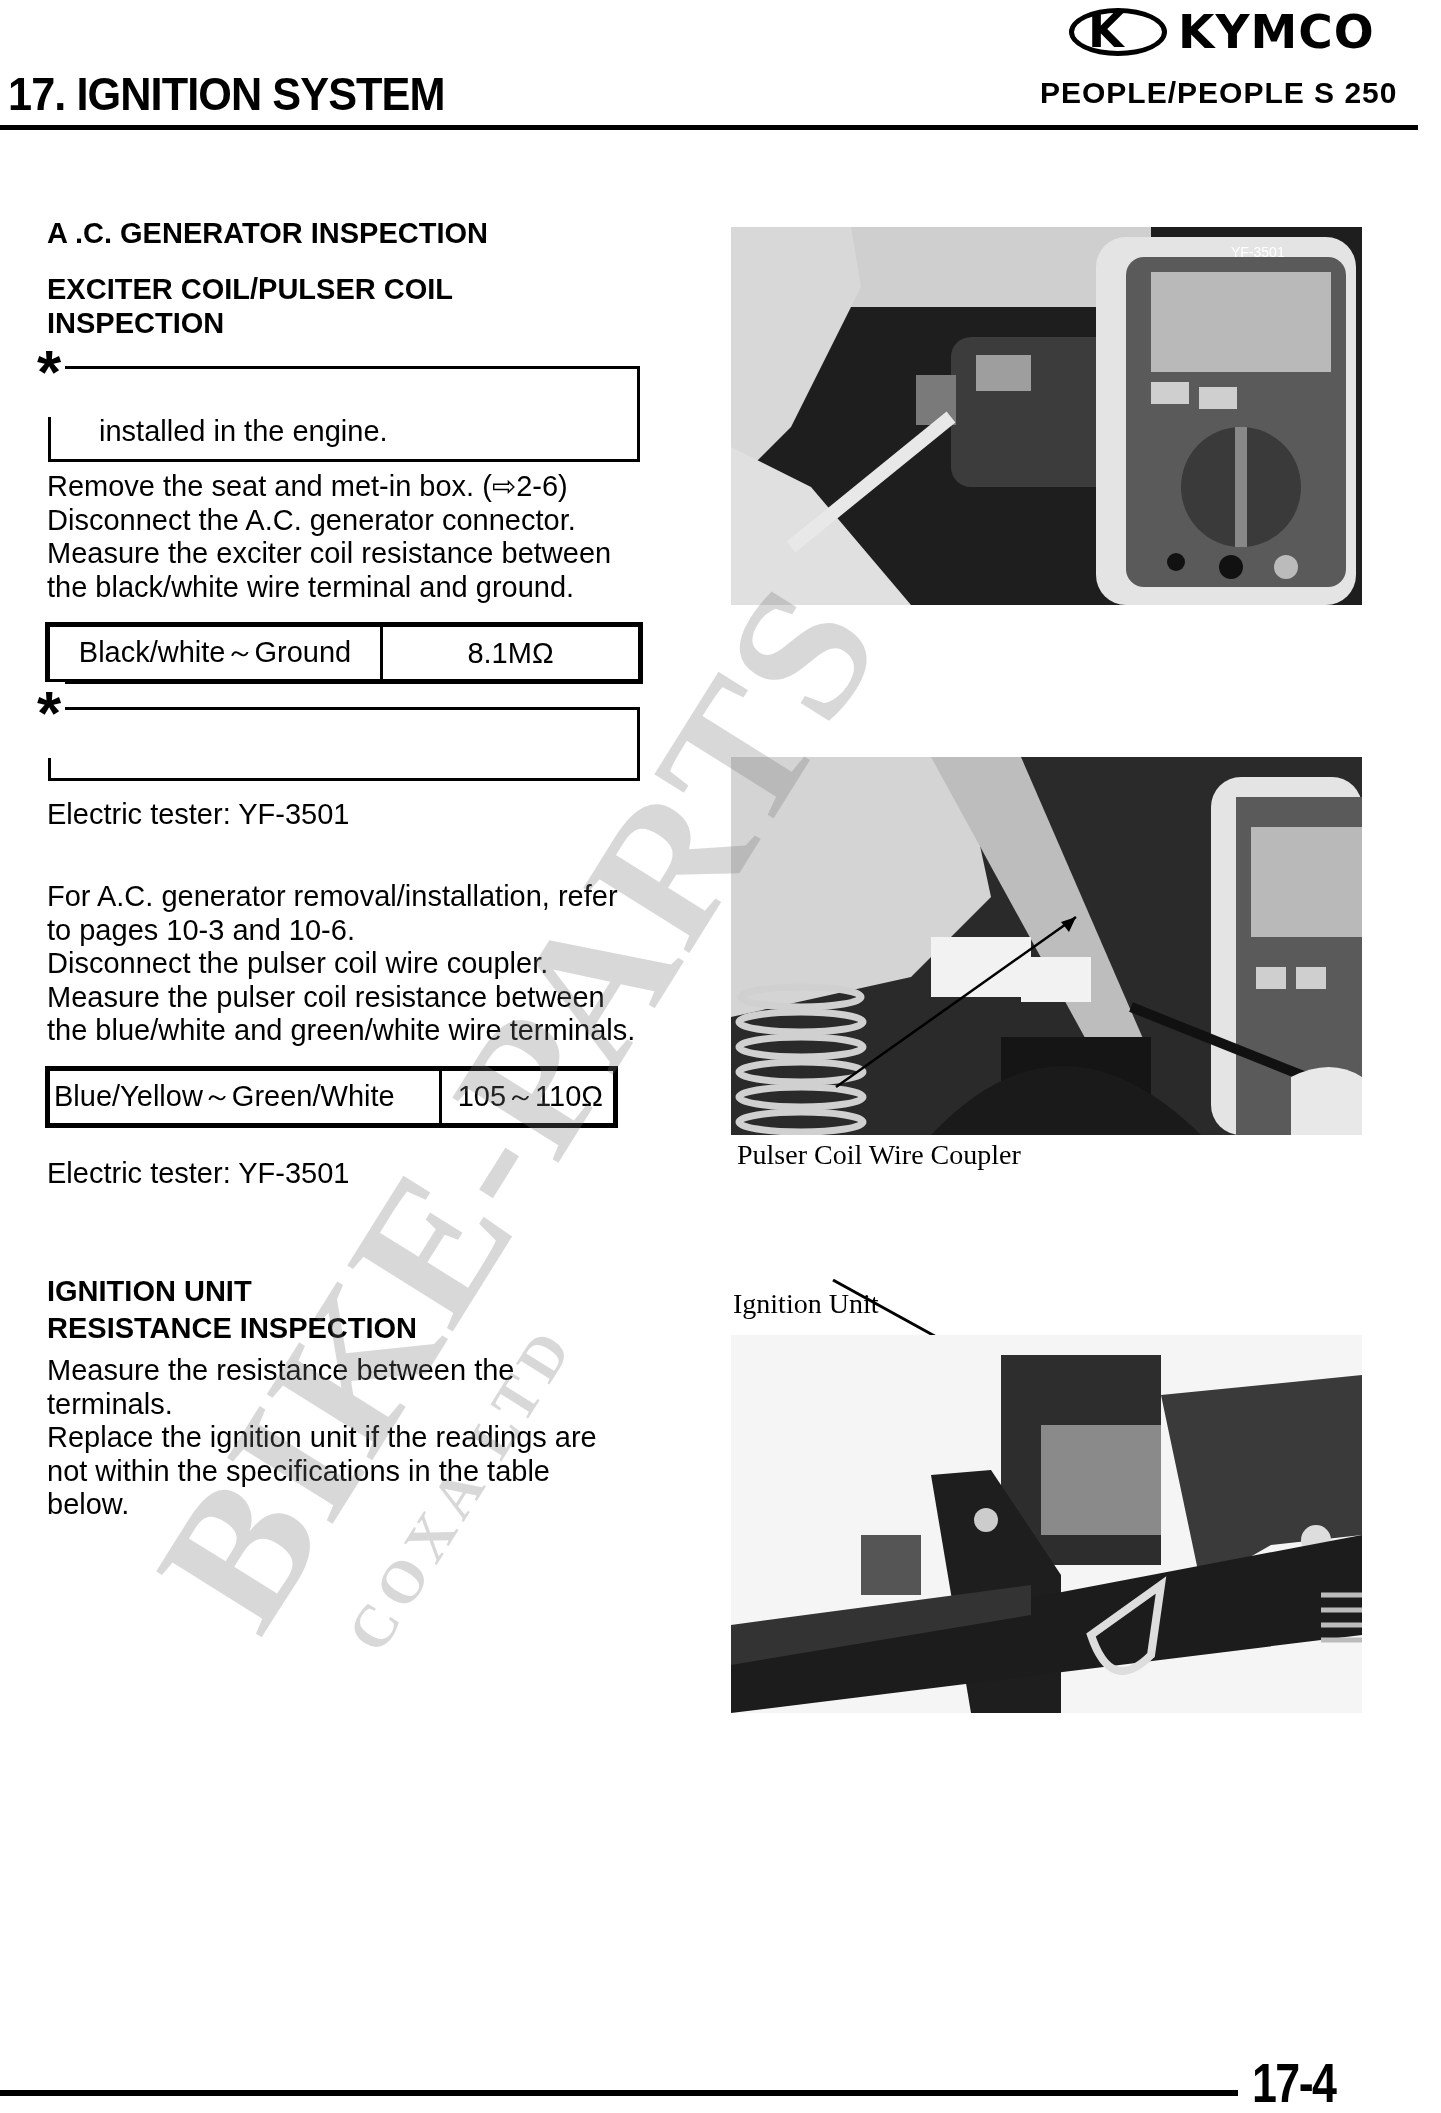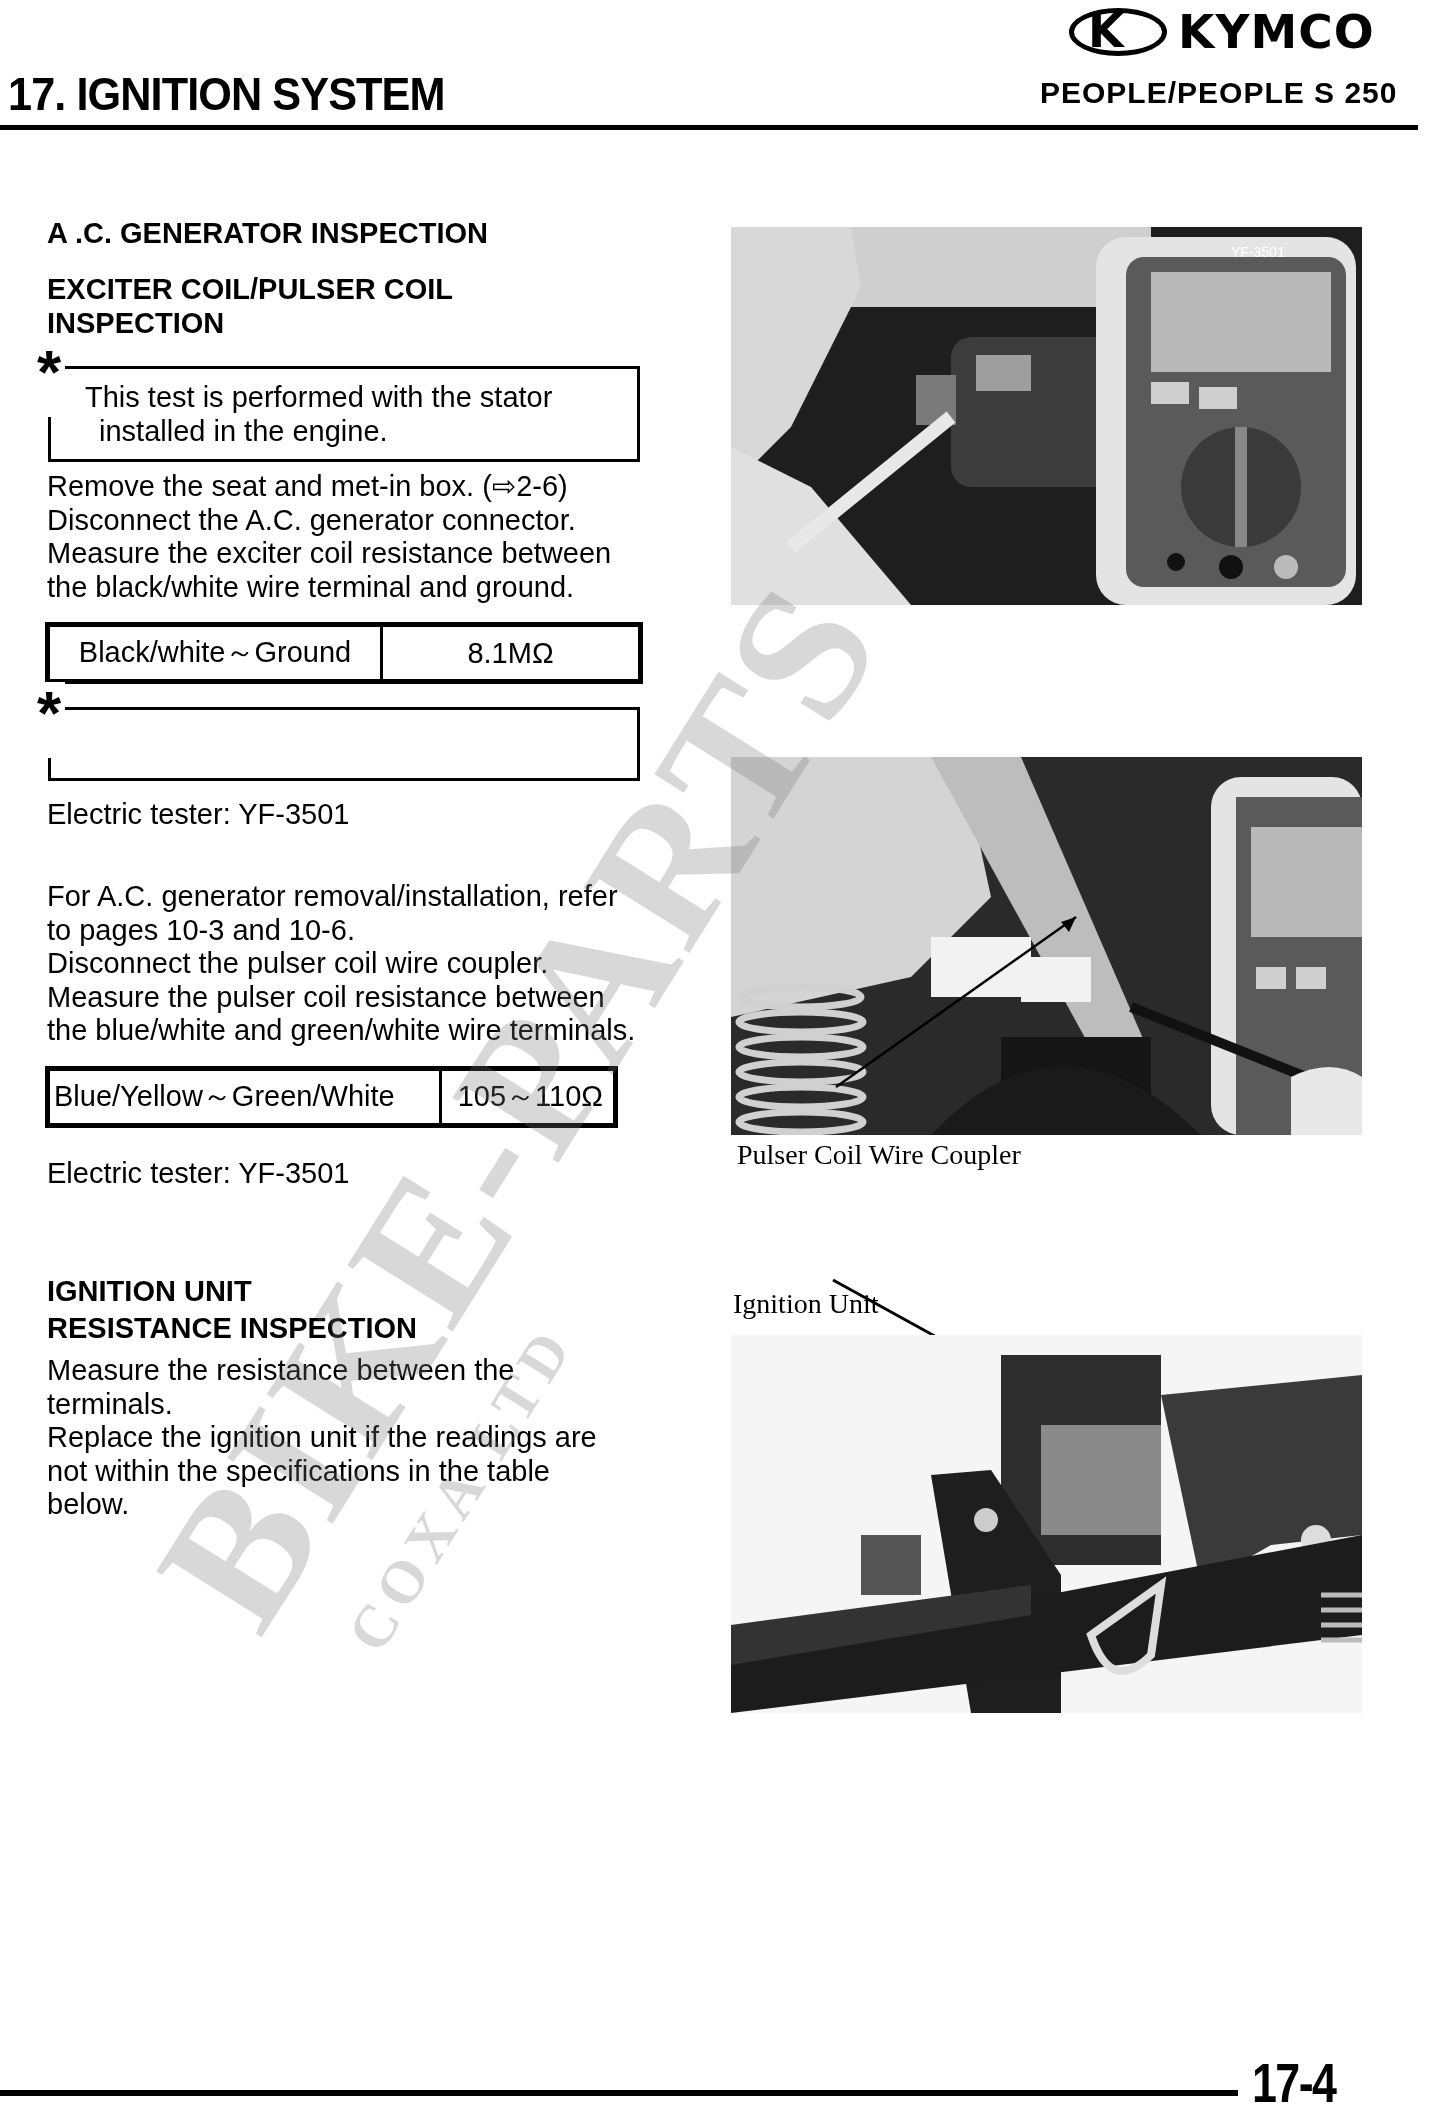--- a/index.html
+++ b/index.html
@@ -52,21 +52,20 @@
 <div class="abs" id="model-name">PEOPLE/PEOPLE S 250</div>
 <div class="abs" id="header-rule"></div>
 
 <div class="abs h" style="left:47px; top:215px;">A .C. GENERATOR INSPECTION</div>
 <div class="abs h" style="left:47px; top:271px;">EXCITER COIL/PULSER COIL</div>
 <div class="abs h" style="left:47px; top:305px;">INSPECTION</div>
 
 <div class="abs note" style="left:48px; top:366px; width:592px; height:96px;">
   <div class="gap"></div>
   <div class="star">*</div>
-  <div class="abs p" style="left:34px; top:12px;">This test is performed with the stator</div>
   <div class="abs p" style="left:48px; top:46px;">installed in the engine.</div>
 </div>
 
 <div class="abs p" style="left:47px; top:470px;">Remove the seat and met-in box. (⇨2-6)</div>
 <div class="abs p" style="left:47px; top:504px;">Disconnect the A.C. generator connector.</div>
 <div class="abs p" style="left:47px; top:537px;">Measure the exciter coil resistance between</div>
 <div class="abs p" style="left:47px; top:571px;">the black/white wire terminal and ground.</div>
 
 <table class="spec" style="left:45px; top:622px; width:598px;">
   <tbody>

